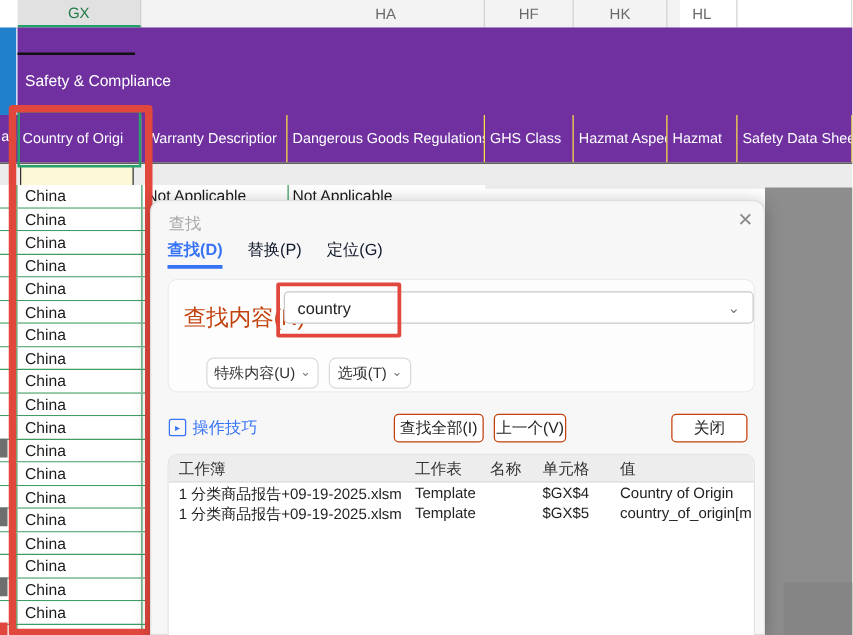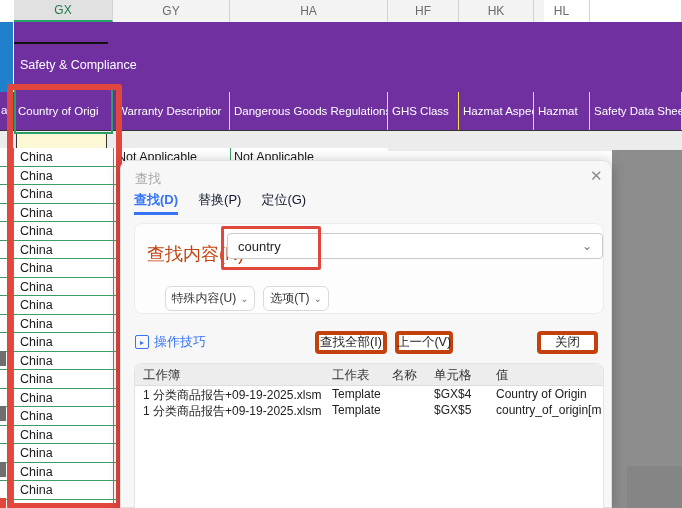--- a/index.html
+++ b/index.html
@@ -60,37 +60,36 @@
   .combo .val{font-size:13px;color:#222;margin-left:10px;flex:1;}
   .combo .chev{font-size:12px;color:#777;margin-right:10px;}
   .redbox{position:absolute;left:86px;top:2px;width:94px;height:38px;border:3px solid #e2473e;border-radius:2px;z-index:3;}
   .smallbtn{position:absolute;top:62px;height:25px;background:#fff;border:1px solid #d9d9d9;border-radius:6px;
             font-size:12px;color:#333;display:flex;align-items:center;justify-content:center;gap:4px;
             box-sizing:border-box;white-space:nowrap;cursor:pointer;}
   .tips{position:absolute;left:14px;top:172px;display:flex;align-items:center;gap:5px;color:#3673f5;
         font-size:13px;cursor:pointer;}
   .tipsicon{width:12px;height:12px;border:1.2px solid #3673f5;border-radius:2px;font-size:8px;
             display:flex;align-items:center;justify-content:center;color:#3673f5;}
-  .actbtn{position:absolute;top:170px;height:23px;background:#fff;border:4px solid #c2410c;border-radius:4px;
+  .actbtn{position:absolute;top:170px;height:23px;background:#fff;border:1px solid #c2410c;border-radius:4px;
           font-size:12.5px;color:#222;display:flex;align-items:center;justify-content:center;
           box-sizing:border-box;white-space:nowrap;cursor:pointer;}
   .actbtn.primary{background:#3673f5;border-color:#3673f5;color:#fff;}
   .results{position:absolute;left:13px;top:202px;width:470px;height:146px;background:#fff;
            border:1px solid #e4e4e4;border-radius:8px 8px 0 0;box-sizing:border-box;overflow:hidden;}
   .reshead{position:relative;height:21px;background:#ededed;border-bottom:1px solid #ddd;}
   .reshead span{position:absolute;top:3px;font-size:12.5px;color:#333;white-space:nowrap;}
   .resrow{position:relative;height:15.5px;}
   .resrow span{position:absolute;top:1px;font-size:12px;color:#222;white-space:nowrap;}
 </style>
 </head>
 <body>
 
 <div class="abs colstrip" id="colstrip">
     <div class="colcell sel" style="left: 14px; width: 99px;">GX</div>
-    <div class="colcell" style="left: 113px; width: 117px;">GY</div>
     <div class="colcell" style="left: 230px; width: 158px;">HA</div>
     <div class="colcell" style="left: 388px; width: 71px;">HF</div>
     <div class="colcell" style="left: 459px; width: 75px;">HK</div>
     <div class="colcell" style="left: 534px; width: 56px;">HL</div>
     <div class="colcell" style="left: 590px; width: 92px;"></div>
   </div>
 <div class="abs corner"></div>
 
 <div class="abs banner"></div>
 <div class="abs blueblock"></div>

